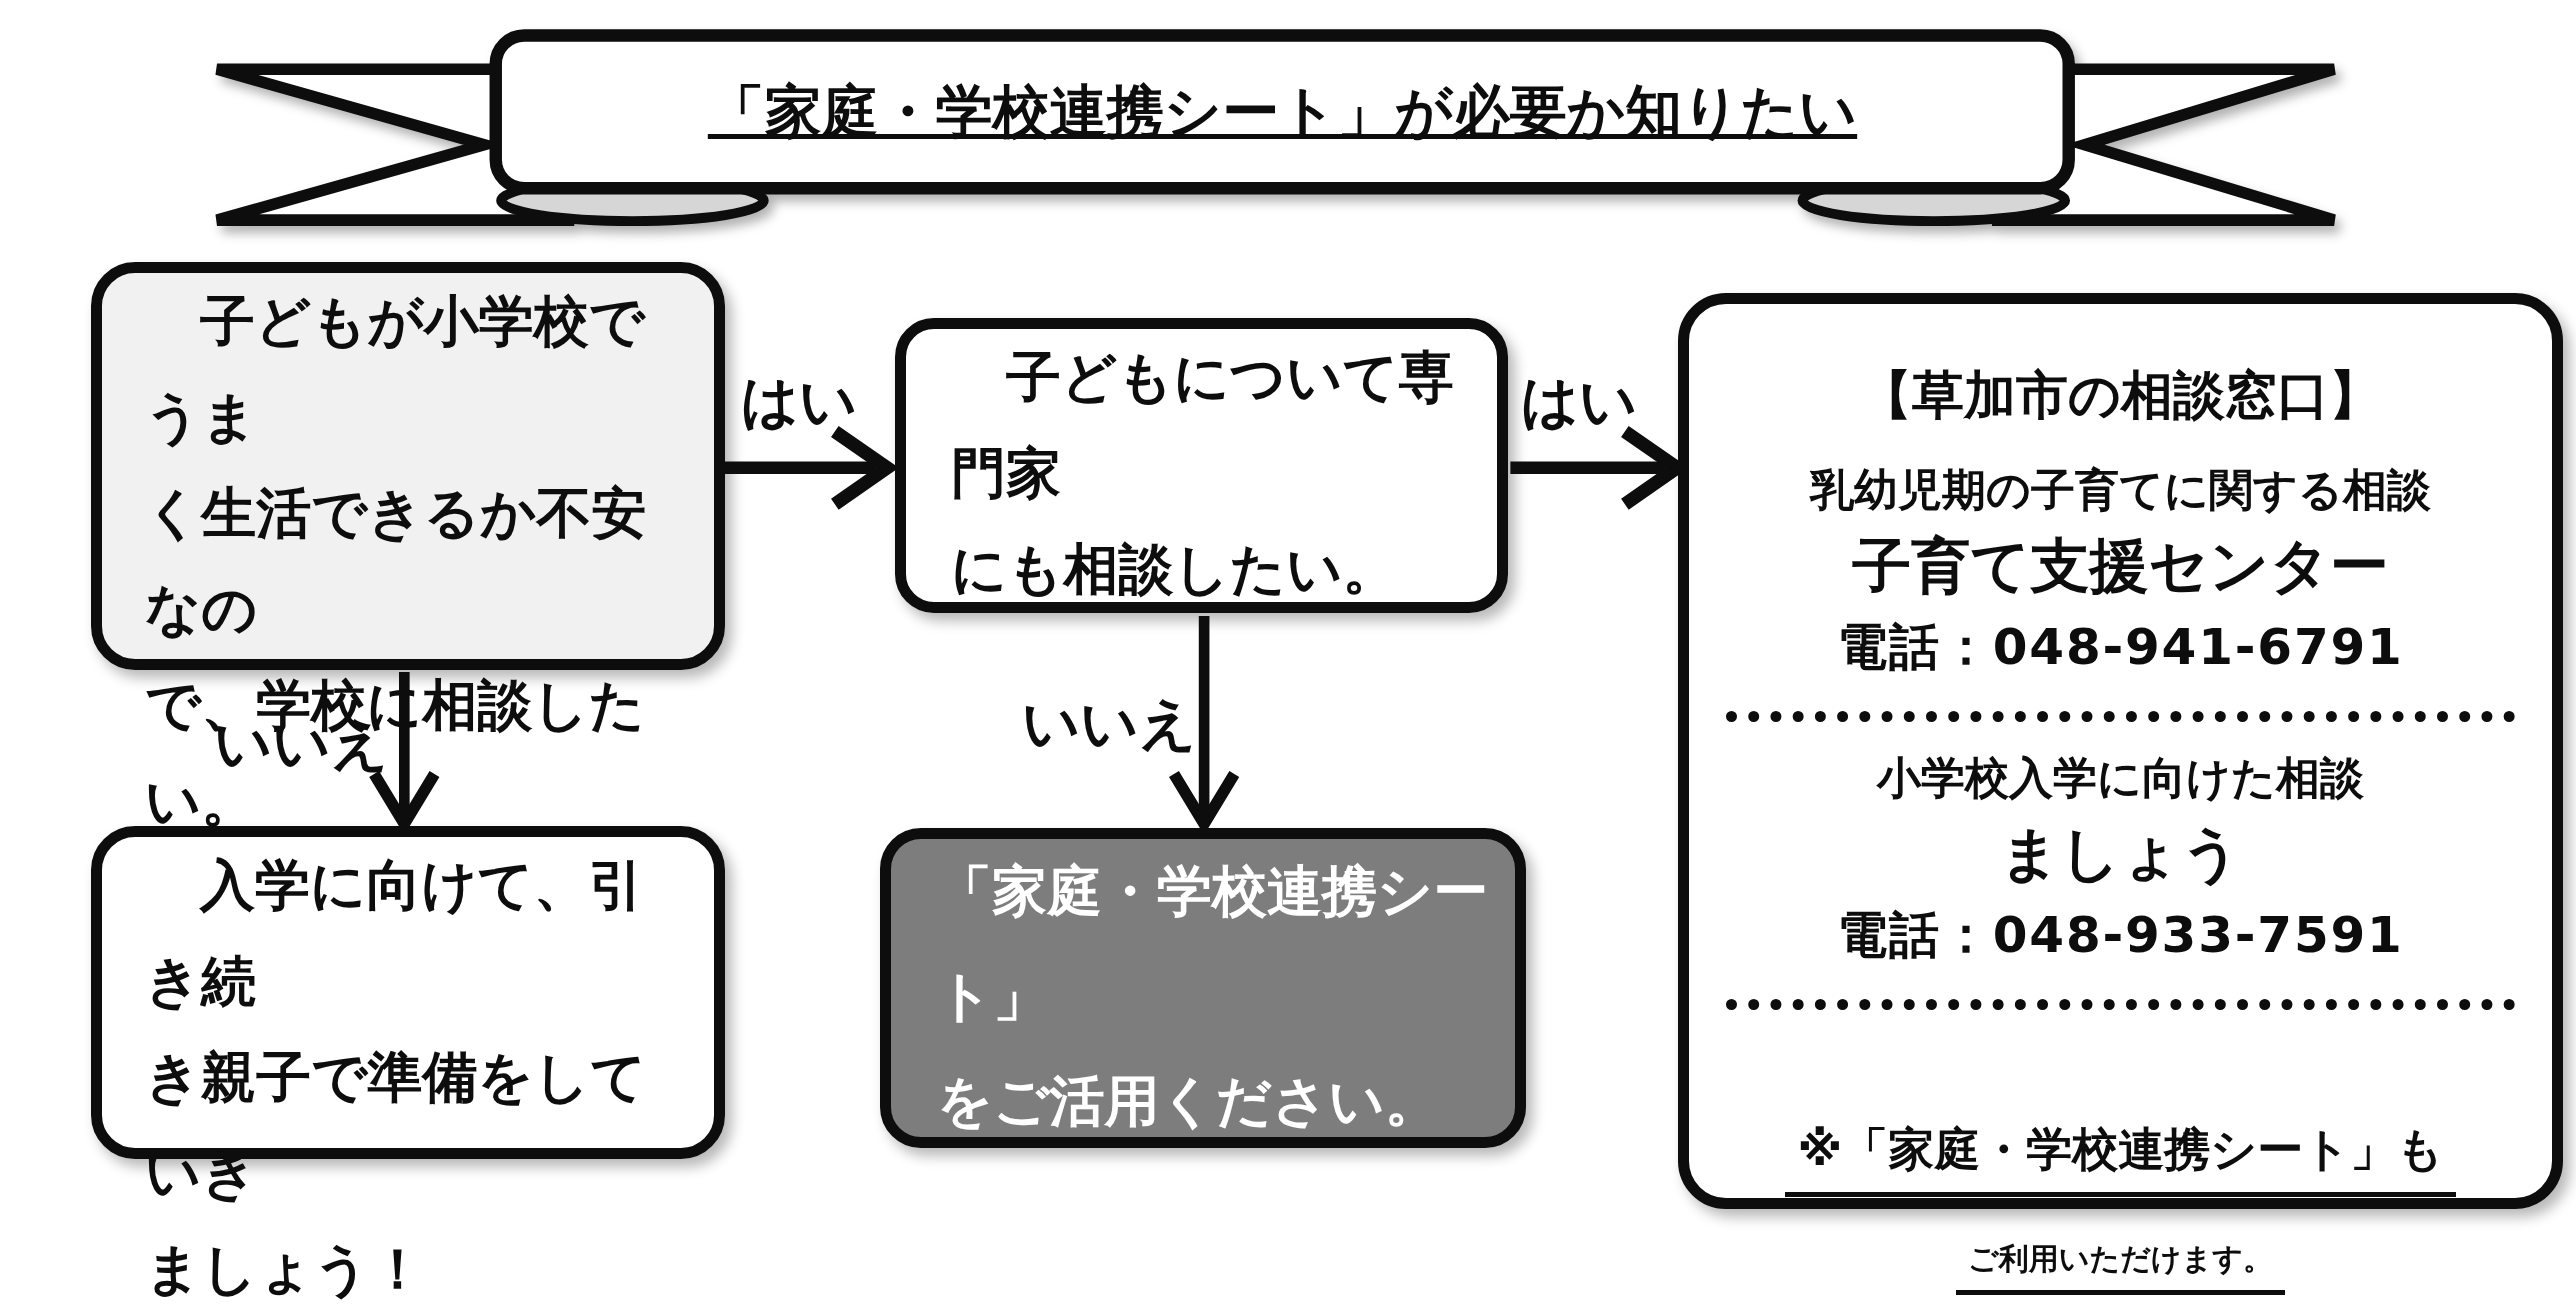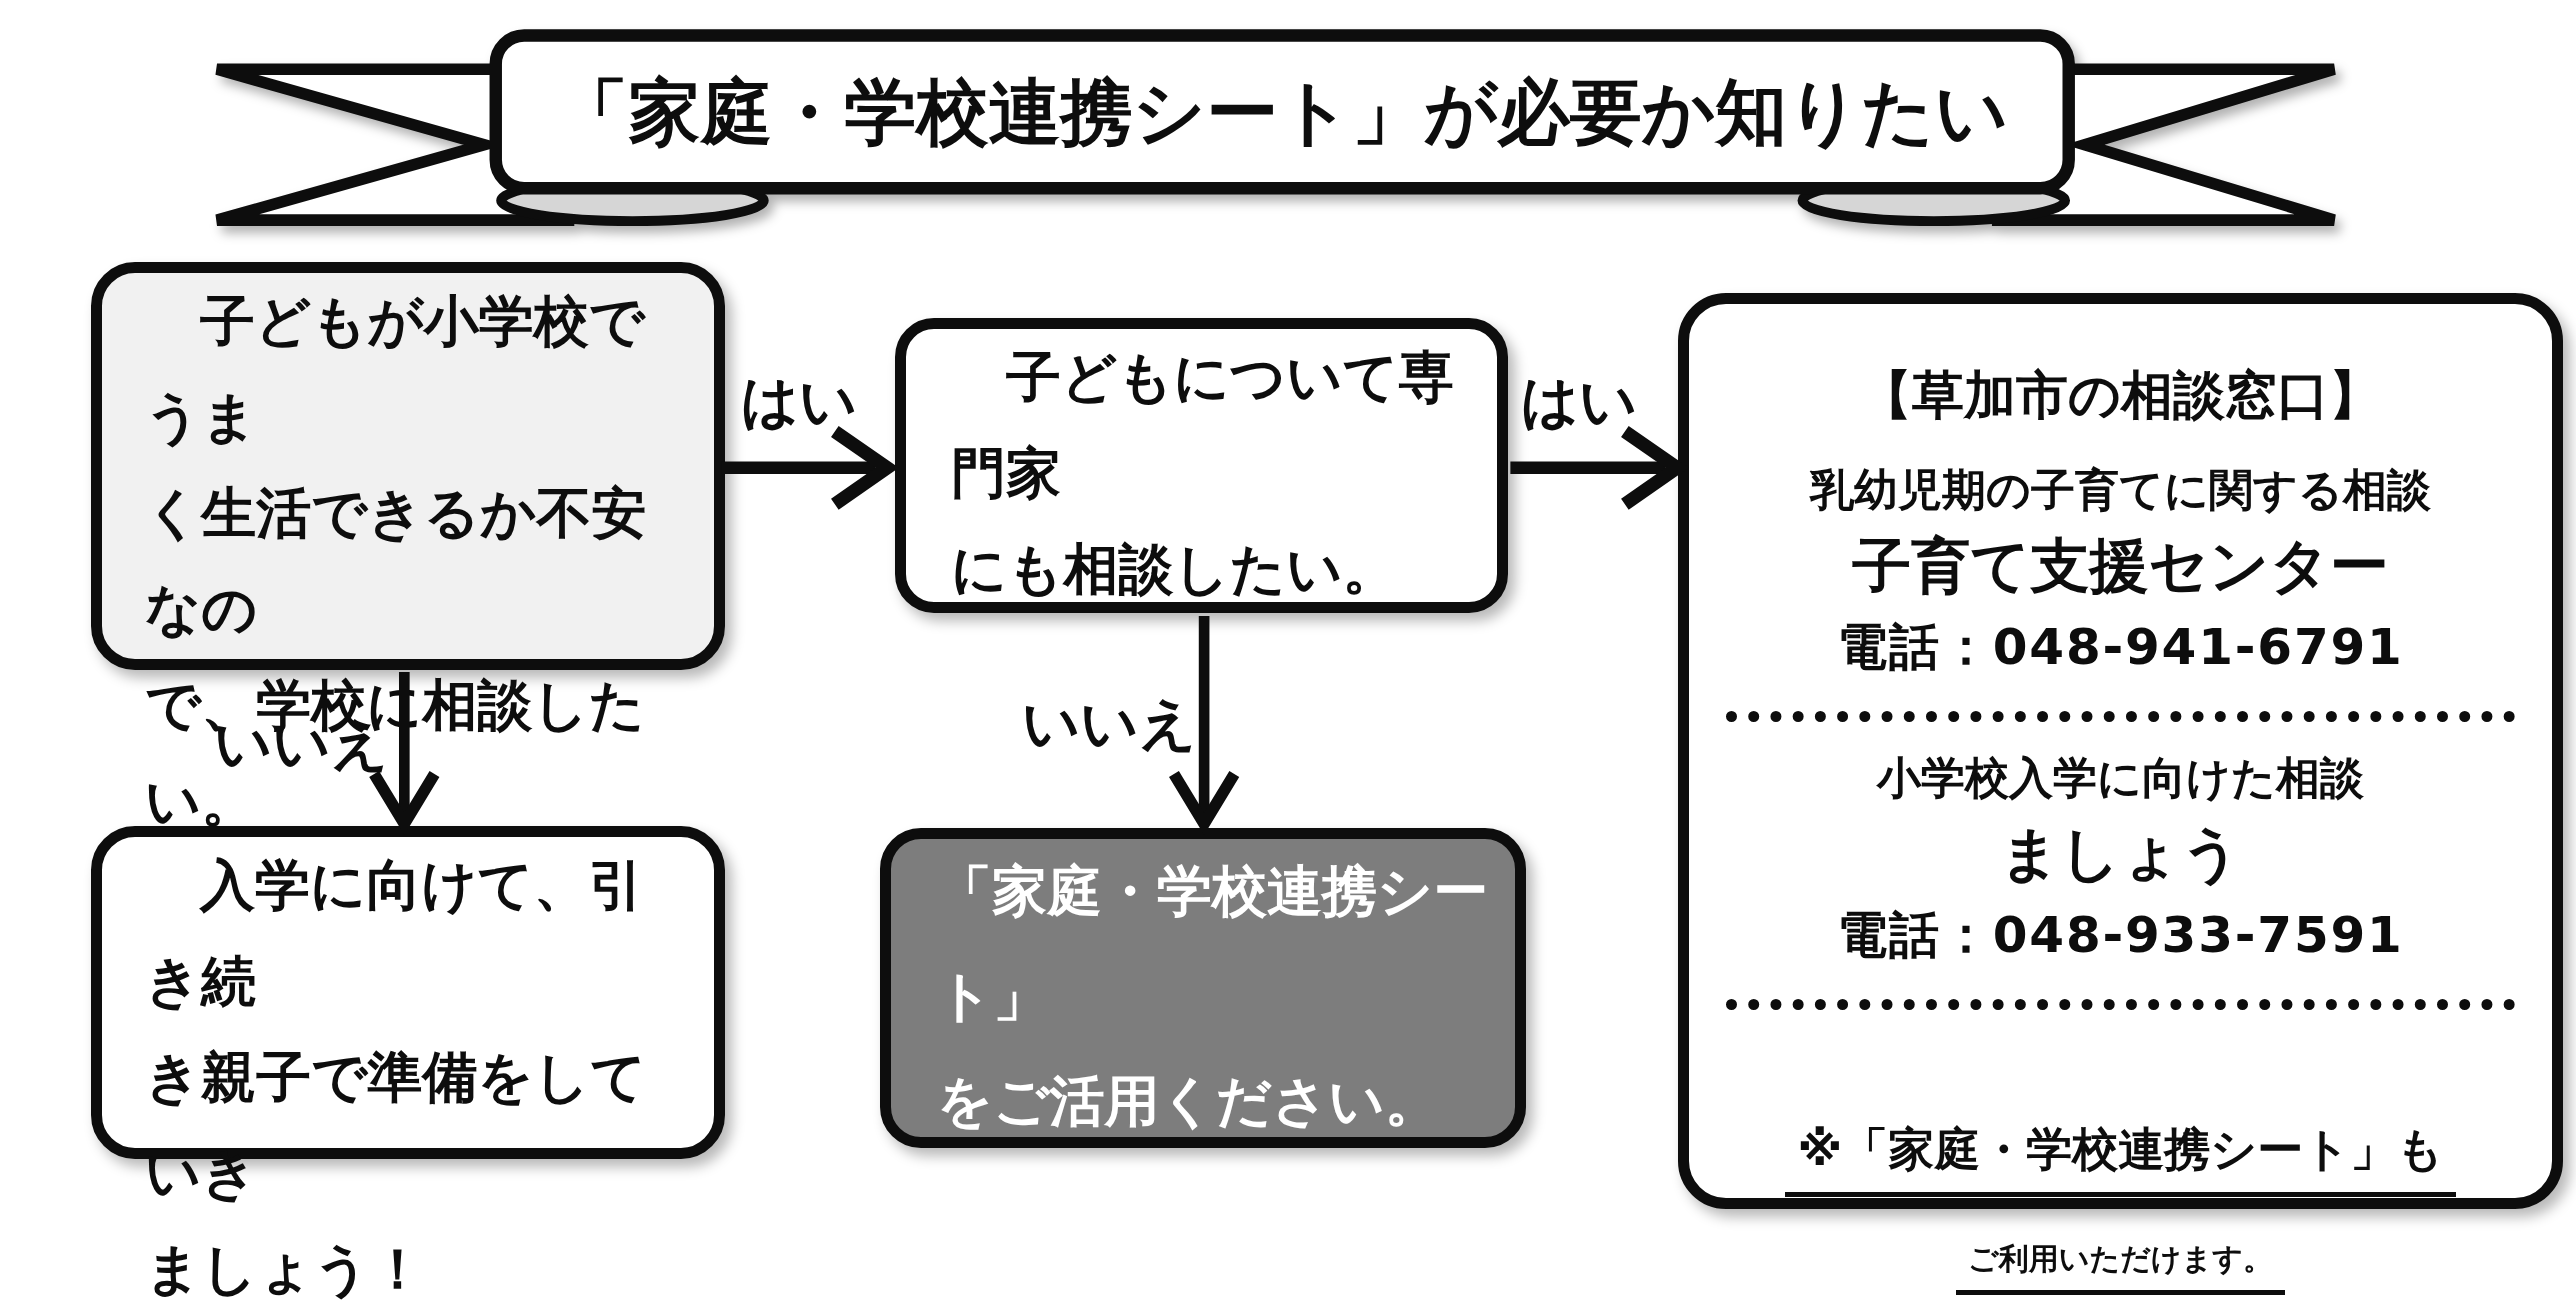--- a/index.html
+++ b/index.html
@@ -79,21 +79,21 @@
   }
   #label-yes-1{left:710px;top:364px;width:178px;}
   #label-yes-2{left:1490px;top:364px;width:178px;}
   #label-no-1{left:195px;top:706px;width:213px;}
   #label-no-2{left:1003px;top:686px;width:213px;}
 
   
   #banner-title{
     left:533px;top:46px;width:1499px;height:133px;
     display:flex;align-items:center;justify-content:center;
-    font-size:72px;font-weight:700;white-space:nowrap;overflow:hidden;
+    font-size:57px;font-weight:700;white-space:nowrap;overflow:hidden;text-decoration:underline;
   }
   .shadowed{filter:drop-shadow(6px 8px 6px rgba(0,0,0,0.30));}
 </style>
 </head>
 <body>
 
 <svg width="2576" height="1304" viewBox="0 0 2901 1469">
   <g class="shadowed">
 
     <polygon points="640,78 244,78 545,163 244,248 640,248" fill="#ffffff" stroke="#0d0d0d" stroke-width="13" stroke-linejoin="miter"></polygon>

